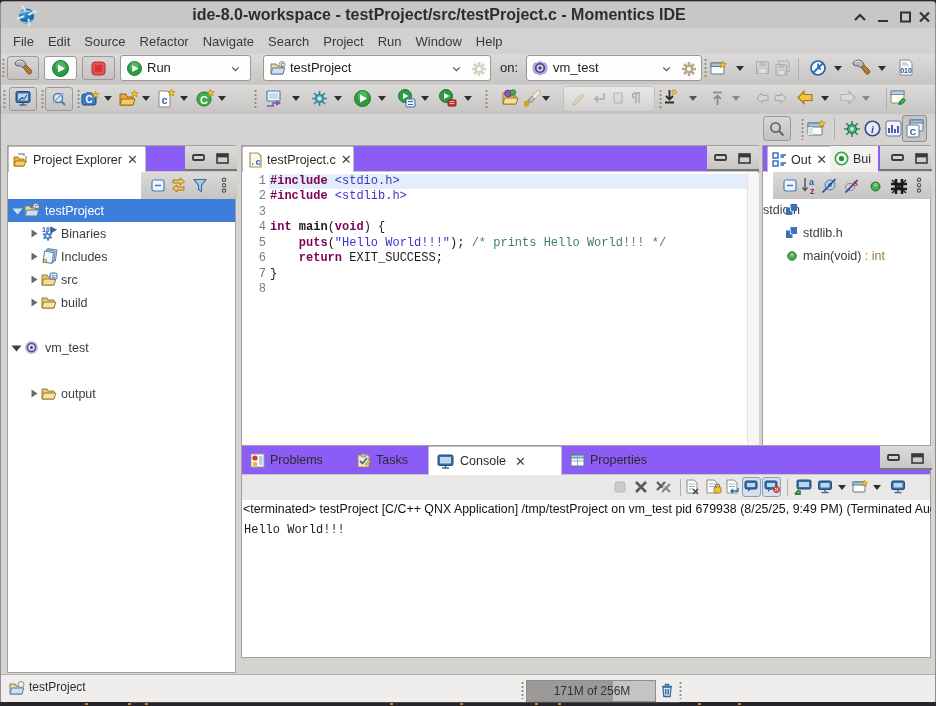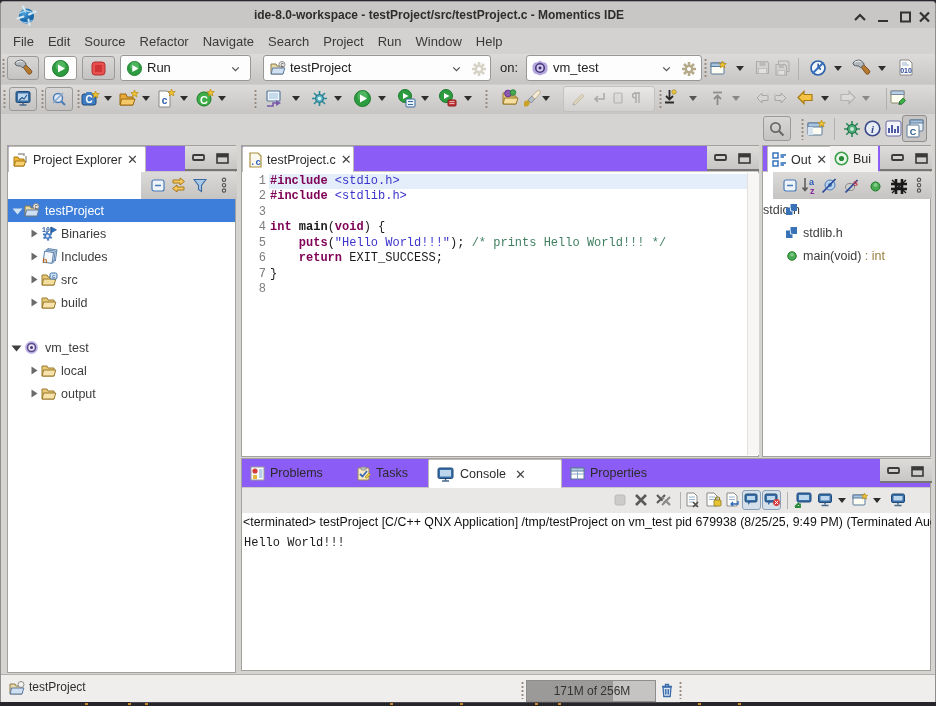--- a/index.html
+++ b/index.html
@@ -5,21 +5,21 @@
   * { margin:0; padding:0; box-sizing:border-box; }
   html,body { width:936px; height:706px; overflow:hidden; }
   body { font-family:"Liberation Sans", sans-serif; background:#26262c; position:relative; }
   .abs { position:absolute; }
   #win { position:absolute; left:0; top:1px; width:936px; height:701px;
          background:#d6d4d1; border-radius:4px 4px 0 0; overflow:hidden;
          border-left:1px solid #8f8f8f; border-right:1px solid #8f8f8f; border-top:1px solid #9a9a9a;}
   
   #titlebar { position:absolute; left:0; top:0; width:100%; height:26px; background:#c8c7c5; }
   #title { position:absolute; left:0; top:0; width:876px; height:26px; line-height:26px;
-           text-align:center; font-weight:bold; font-size:12px; color:#2d2d2d; }
+           text-align:center; font-weight:bold; font-size:16px; color:#2d2d2d; }
   
   #menubar { position:absolute; left:0; top:26px; width:100%; height:26px; background:#d3d2d0;
              display:flex; align-items:center; font-size:13px; color:#3a3a3a; padding-left:5px; }
   #menubar span { padding:0 7px; }
   
   .tbrow { position:absolute; left:0; width:100%; background:linear-gradient(#dcdbd9,#c6c5c3); }
   #row1 { top:52px; height:30px; }
   #row2 { top:82px; height:30px; border-top:1px solid #cfcecb; }
   #row3 { top:112px; height:29px; background:#d5d4d2; }
   .tbtn { position:absolute; border:1px solid #9b9a98; border-radius:3px;
@@ -54,21 +54,21 @@
   #editor { left:240px; top:143px; width:518px; height:312px; }
   #code { position:absolute; left:28px; top:27.5px; right:0; bottom:0; font-family:"Liberation Mono",monospace;
           font-size:12px; line-height:15.5px; white-space:pre; color:#1a1a1a; }
   #gutter { position:absolute; left:0; top:27.5px; width:24px; bottom:0; text-align:right;
             font-family:"Liberation Mono",monospace; font-size:12px; line-height:15.5px; color:#7d7d7d; white-space:pre; }
   .kw { color:#7f0055; font-weight:bold; }
   .str { color:#3b33cc; }
   .cmt { color:#3f7f5f; }
   #curline { position:absolute; left:27px; top:27.5px; width:478px; height:15.5px; background:#e3eefa; }
   
-  #console { left:240px; top:456px; width:690px; height:213px;padding-left:12px; }
+  #console { left:240px; top:443px; width:690px; height:213px;padding-left:12px; }
   
   #statusbar { position:absolute; left:0; top:672px; width:100%; height:28px; background:#efeeec;
                border-top:1px solid #b3b1ae; font-size:12px; color:#2e2e2e; }
   #bottomstrip { position:absolute; left:0; top:702px; width:936px; height:4px; background:#26262a; }
 </style>
 </head>
 <body>
 <div id="win">
 
   <div id="titlebar">
@@ -514,30 +514,20 @@
       <div class="trow" style="top:137px">
         <svg class="icon" style="left:3px;top:9px" width="11" height="7" viewBox="0 0 11 7">
             <path d="M0.5 0.5 L10.5 0.5 L5.5 6.5 Z" fill="#3f3f3f"></path>
           </svg>
         <svg class="icon" style="left:16px;top:4px" width="15" height="15" viewBox="0 0 15 15">
           <circle cx="7.5" cy="7.5" r="6.5" fill="#c3b8e8"></circle>
           <circle cx="7.5" cy="7.5" r="4" fill="#e8e4f5" stroke="#5a4a8a" stroke-width="1.6"></circle>
           <circle cx="7.5" cy="7.5" r="1.5" fill="#4a3a7a"></circle>
         </svg>
         <span style="margin-left:37px">vm_test</span>
-      </div>
-      <div class="trow" style="top:160px">
-        <svg class="icon" style="left:23px;top:7px" width="7" height="9" viewBox="0 0 7 9">
-            <path d="M0.5 0.5 L6.5 4.5 L0.5 8.5 Z" fill="#6a6a6a"></path>
-          </svg>
-        <svg class="icon" style="left:33px;top:4px" width="16" height="15" viewBox="0 0 16 15">
-          <path d="M1 4 L1 13 L13 13 L13 5 L7 5 L6 3 L1 3 Z" fill="#e8c87a" stroke="#9a7a2a" stroke-width="1"></path>
-          <path d="M2.5 7 L14.8 7 L13 13 L1.2 13 Z" fill="#f7e3ab" stroke="#9a7a2a" stroke-width="1"></path>
-        </svg>
-        <span style="margin-left:53px">local</span>
       </div>
       <div class="trow" style="top:183px">
         <svg class="icon" style="left:23px;top:7px" width="7" height="9" viewBox="0 0 7 9">
             <path d="M0.5 0.5 L6.5 4.5 L0.5 8.5 Z" fill="#6a6a6a"></path>
           </svg>
         <svg class="icon" style="left:33px;top:4px" width="16" height="15" viewBox="0 0 16 15">
           <path d="M1 4 L1 13 L13 13 L13 5 L7 5 L6 3 L1 3 Z" fill="#e8c87a" stroke="#9a7a2a" stroke-width="1"></path>
           <path d="M2.5 7 L14.8 7 L13 13 L1.2 13 Z" fill="#f7e3ab" stroke="#9a7a2a" stroke-width="1"></path>
         </svg>
         <span style="margin-left:53px">output</span>

